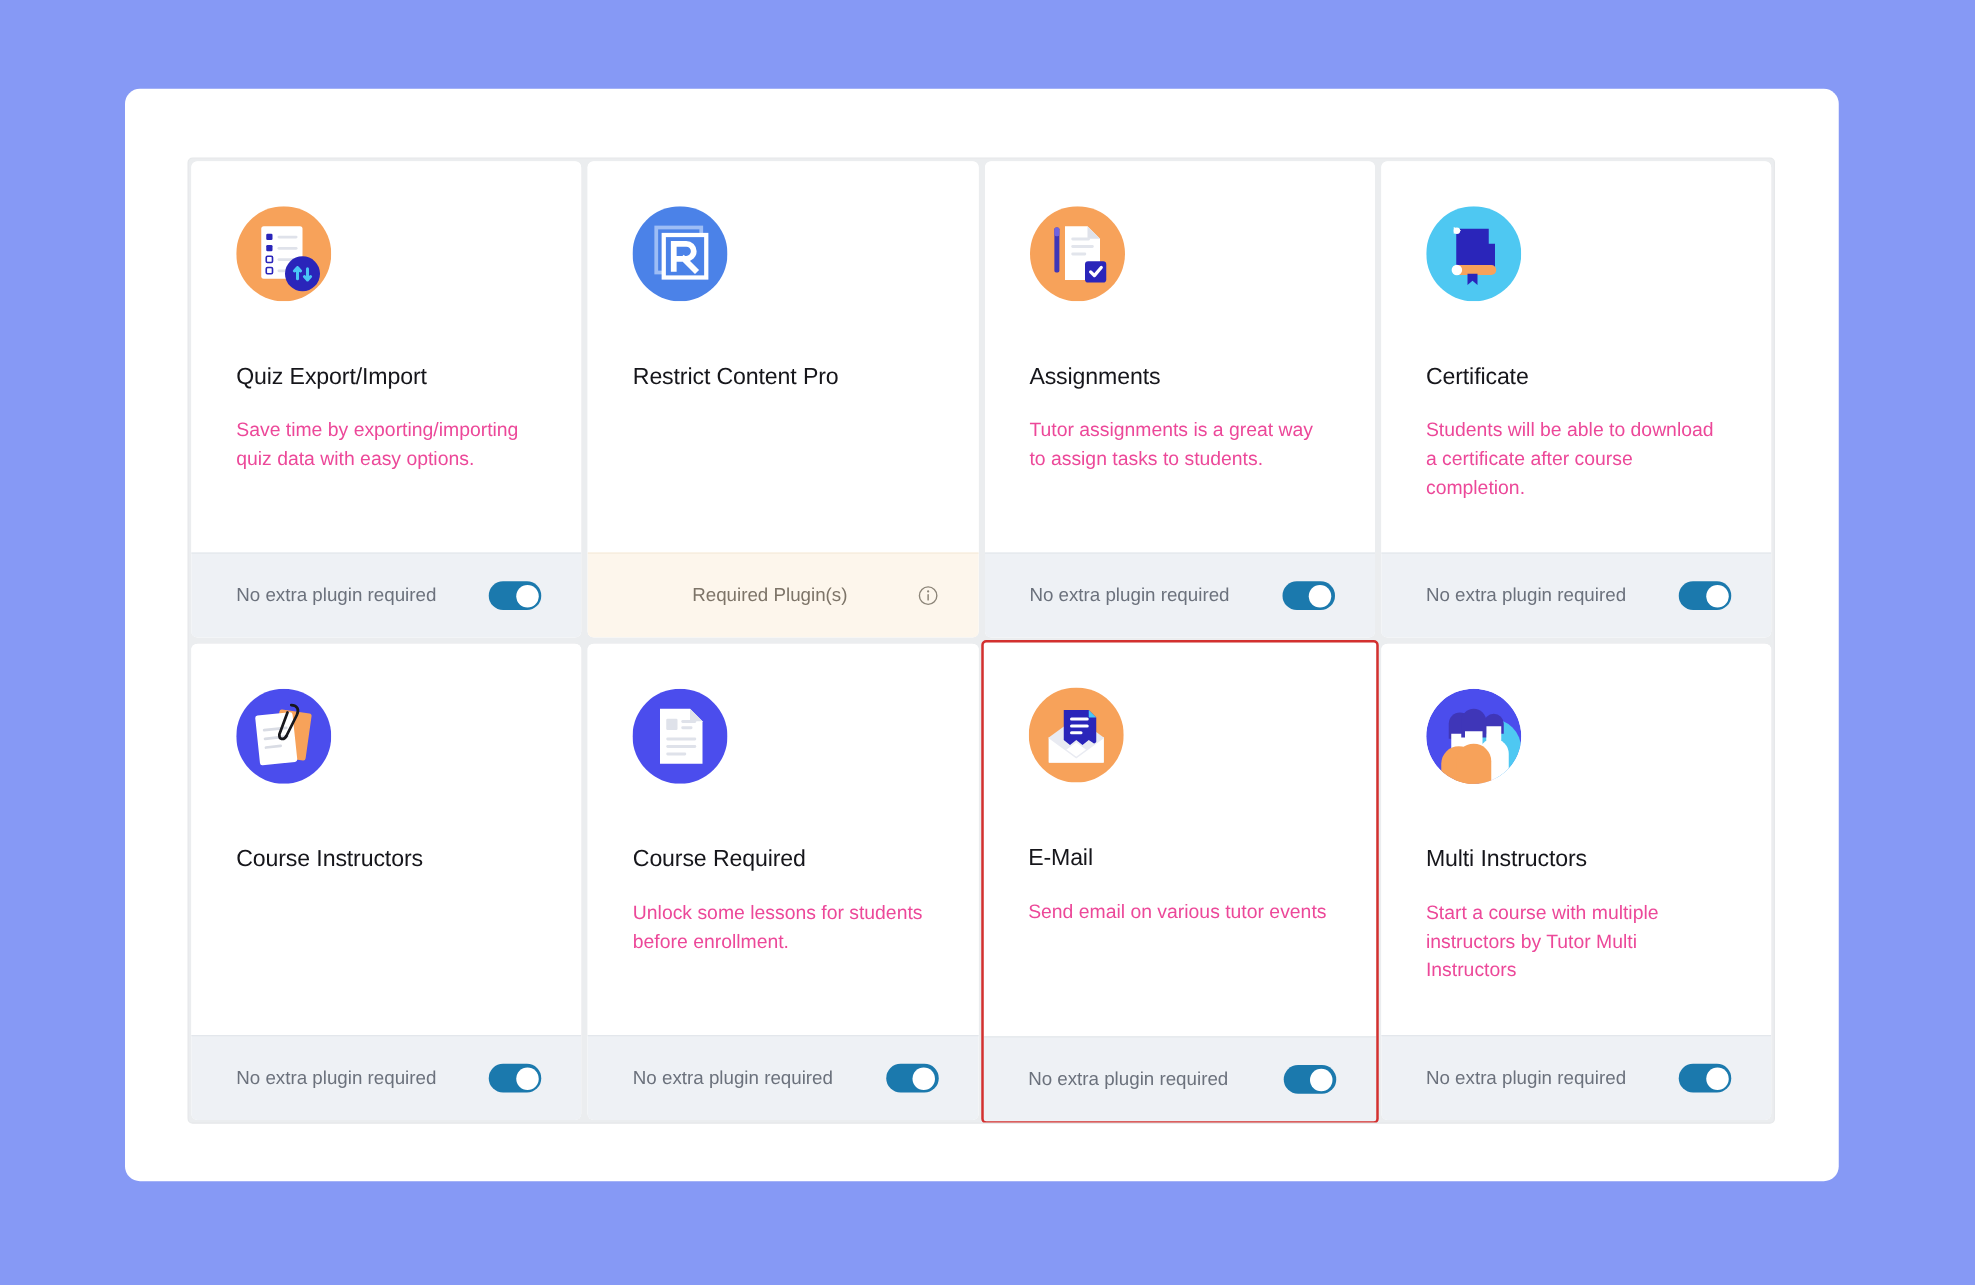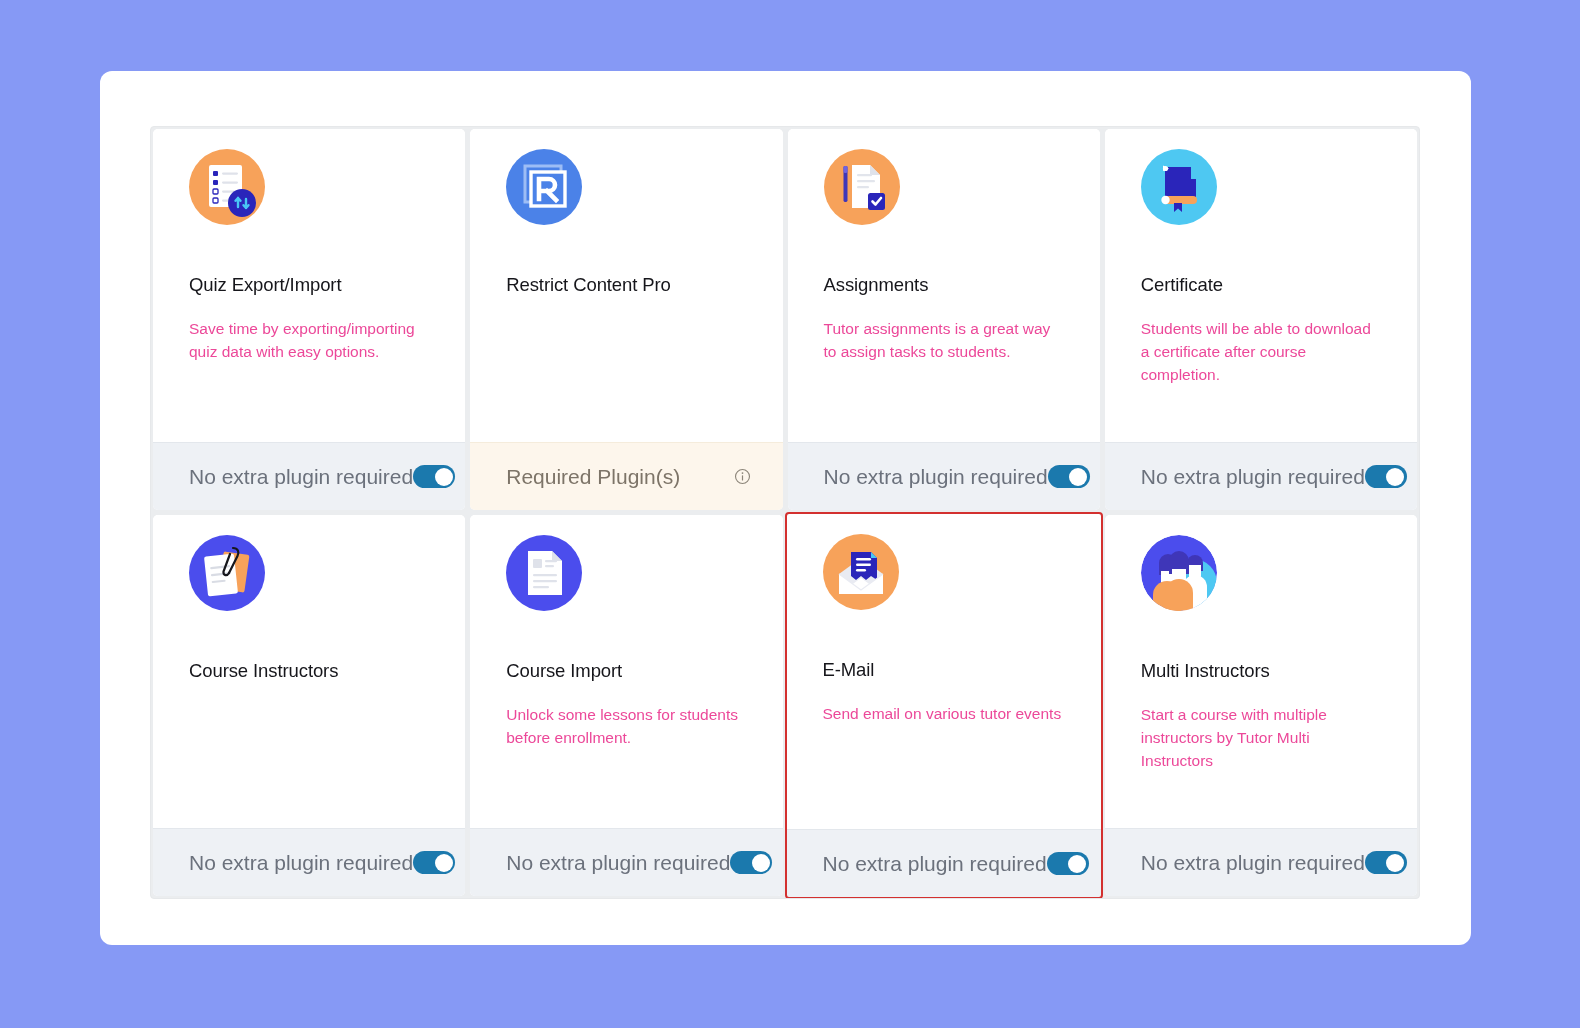--- a/index.html
+++ b/index.html
@@ -60,21 +60,21 @@
     outline-offset: 0px;
     border-radius: 2px;
     z-index: 5;
     margin: 1px;
     justify-content: flex-end;
   }
 
   .card-body {
     flex: 1 1 auto;
     background: #ffffff;
-    padding: 20px 36px 0 36px;
+    padding: 36px 36px 0 36px;
   }
 
   .card-icon {
     width: 76px;
     height: 76px;
     border-radius: 50%;
     position: relative;
     margin-bottom: 48px;
   }
 
@@ -107,27 +107,27 @@
     align-items: center;
     padding: 0 32px 0 36px;
   }
 
   .card-footer.footer-required {
     background: #fdf6ec;
     border-top: 1px solid #f5ecdc;
   }
 
   .footer-label {
-    font-size: 21px;
+    font-size: 15px;
     color: #6b717c;
     flex: 1 1 auto;
     white-space: nowrap;
   }
 
-  .footer-required .footer-label { color: #7d7468; }
+  .footer-required .footer-label { color: #7d7468; text-align: center; }
 
   
   .toggle {
     flex: 0 0 auto;
     width: 42px;
     height: 23px;
     border-radius: 12px;
     background: #1b79ad;
     position: relative;
     cursor: pointer;
@@ -296,21 +296,21 @@
         <path d="M22 16 H46 L56 26 V60 H22 Z" fill="#ffffff"></path>
         <path d="M46 16 L56 26 H46 Z" fill="#dfe2ea"></path>
         <rect x="27" y="24" width="9" height="9" rx="1" fill="#dfe2ea"></rect>
         <rect x="39" y="25" width="12" height="2.3" rx="1.1" fill="#dfe2ea"></rect>
         <rect x="39" y="30" width="9" height="2.3" rx="1.1" fill="#dfe2ea"></rect>
         <rect x="27" y="39" width="24" height="2.3" rx="1.1" fill="#dfe2ea"></rect>
         <rect x="27" y="45" width="24" height="2.3" rx="1.1" fill="#dfe2ea"></rect>
         <rect x="27" y="51" width="16" height="2.3" rx="1.1" fill="#dfe2ea"></rect>
       </svg>
       </div>
-      <div class="card-title">Course Import</div>
+      <div class="card-title">Course Required</div>
       <div class="card-desc">Unlock some lessons for students before enrollment.</div>
     </div>
     <div class="card-footer ">
       <span class="footer-label">No extra plugin required</span>
       <div class="toggle">
          <div class="knob"></div>
        </div>
     </div>
       </div>
       <div class="feature-card is-highlighted">

